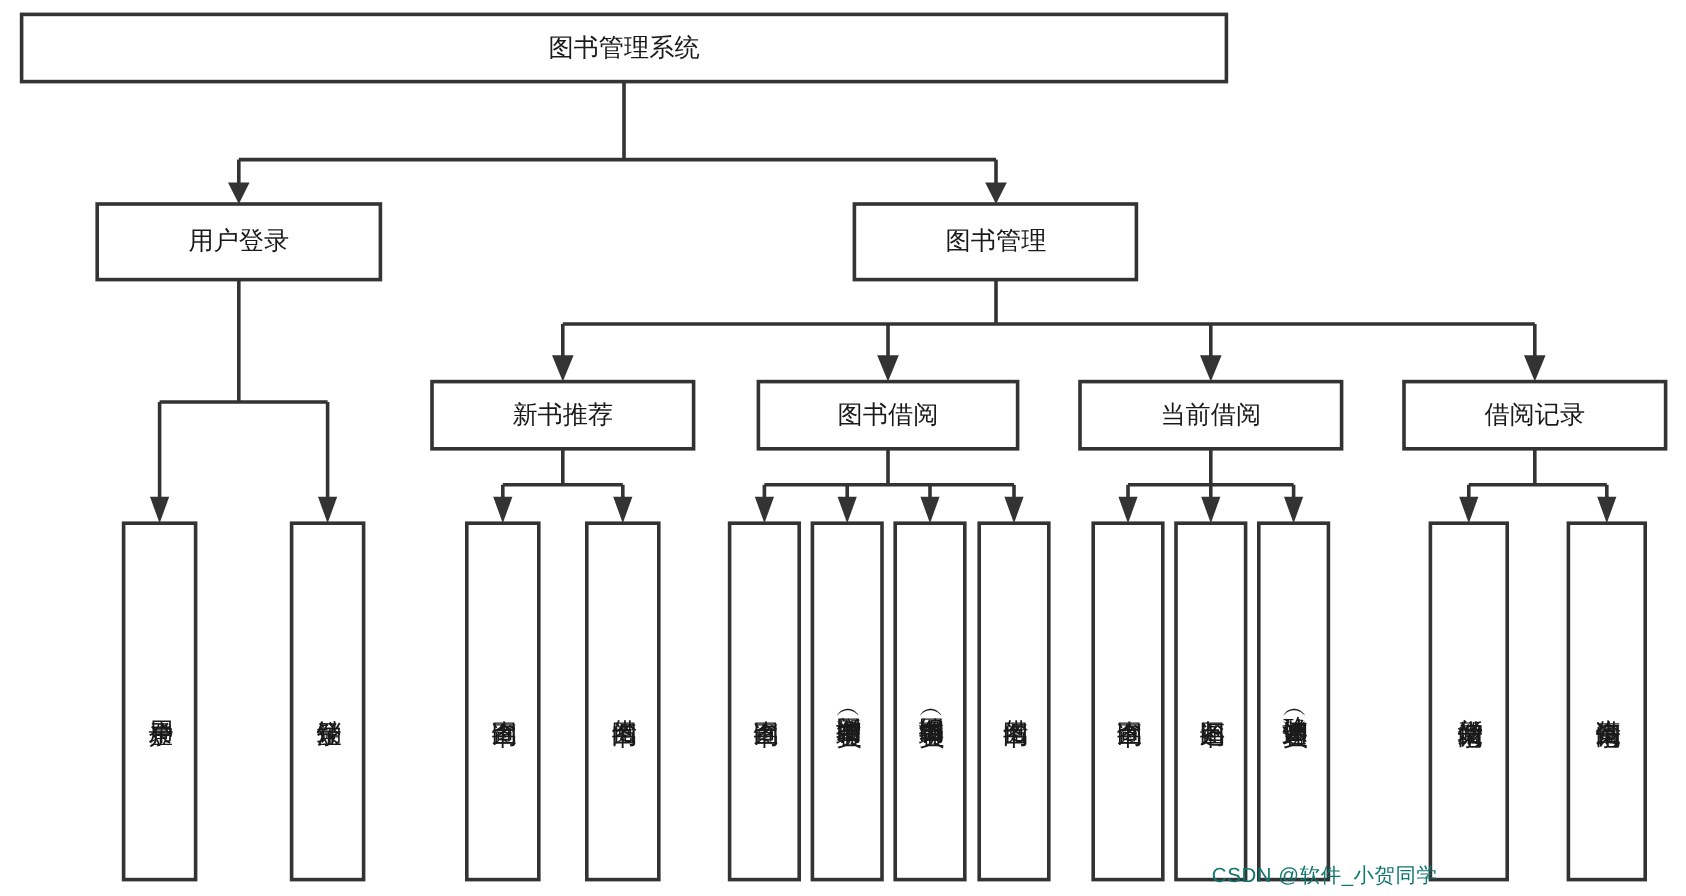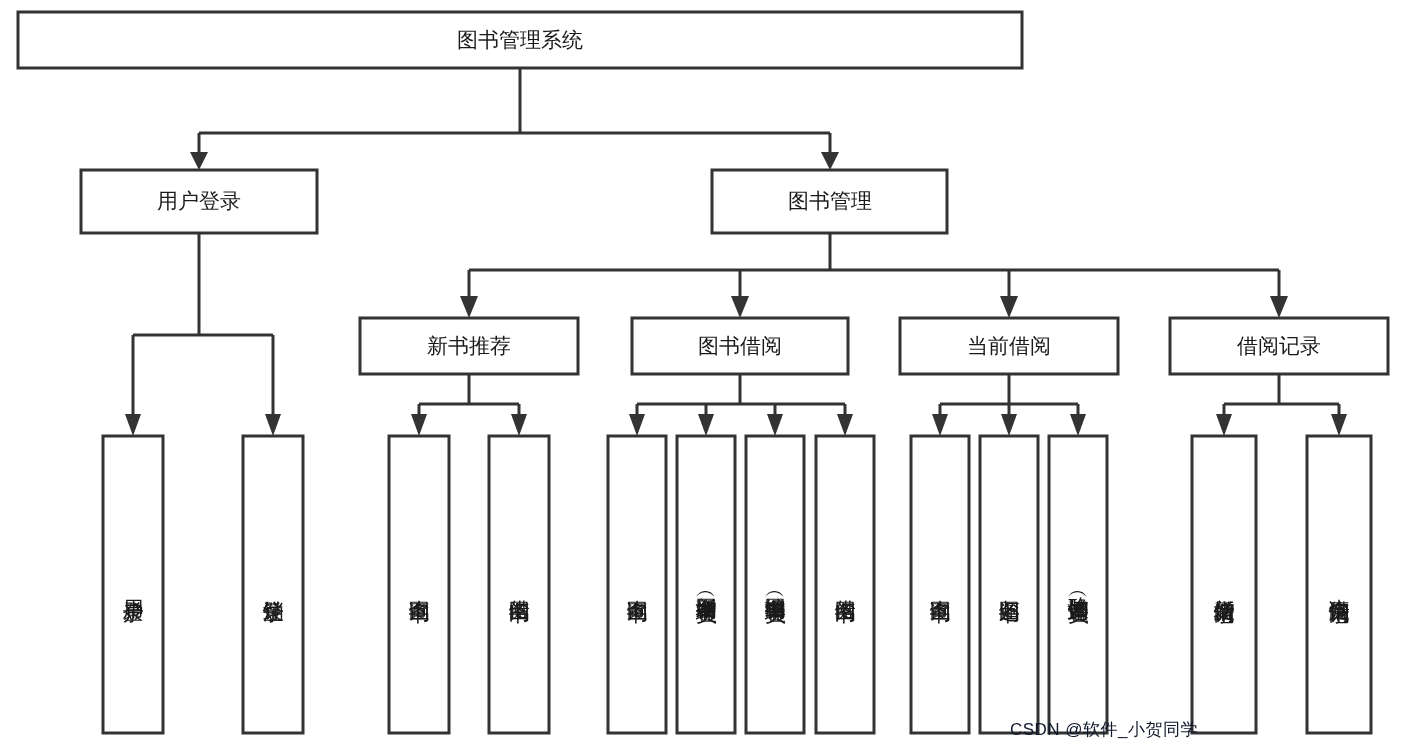--- a/index.html
+++ b/index.html
@@ -64,21 +64,21 @@
     text-align: center;
     white-space: normal;
     pointer-events: none;
   }
   .watermark {
     position: absolute;
     right: 8px;
     bottom: 6px;
     font-family: "Liberation Sans", "DejaVu Sans", sans-serif;
     font-size: 17px;
-    color: #0f172a;
+    color: #0f766e;
     white-space: nowrap;
     letter-spacing: 0.5px;
   }
 </style>
 </head>
 <body>
 
 <div id="diagram-root">
 
   <svg id="flow" viewBox="0 0 1405 747">

